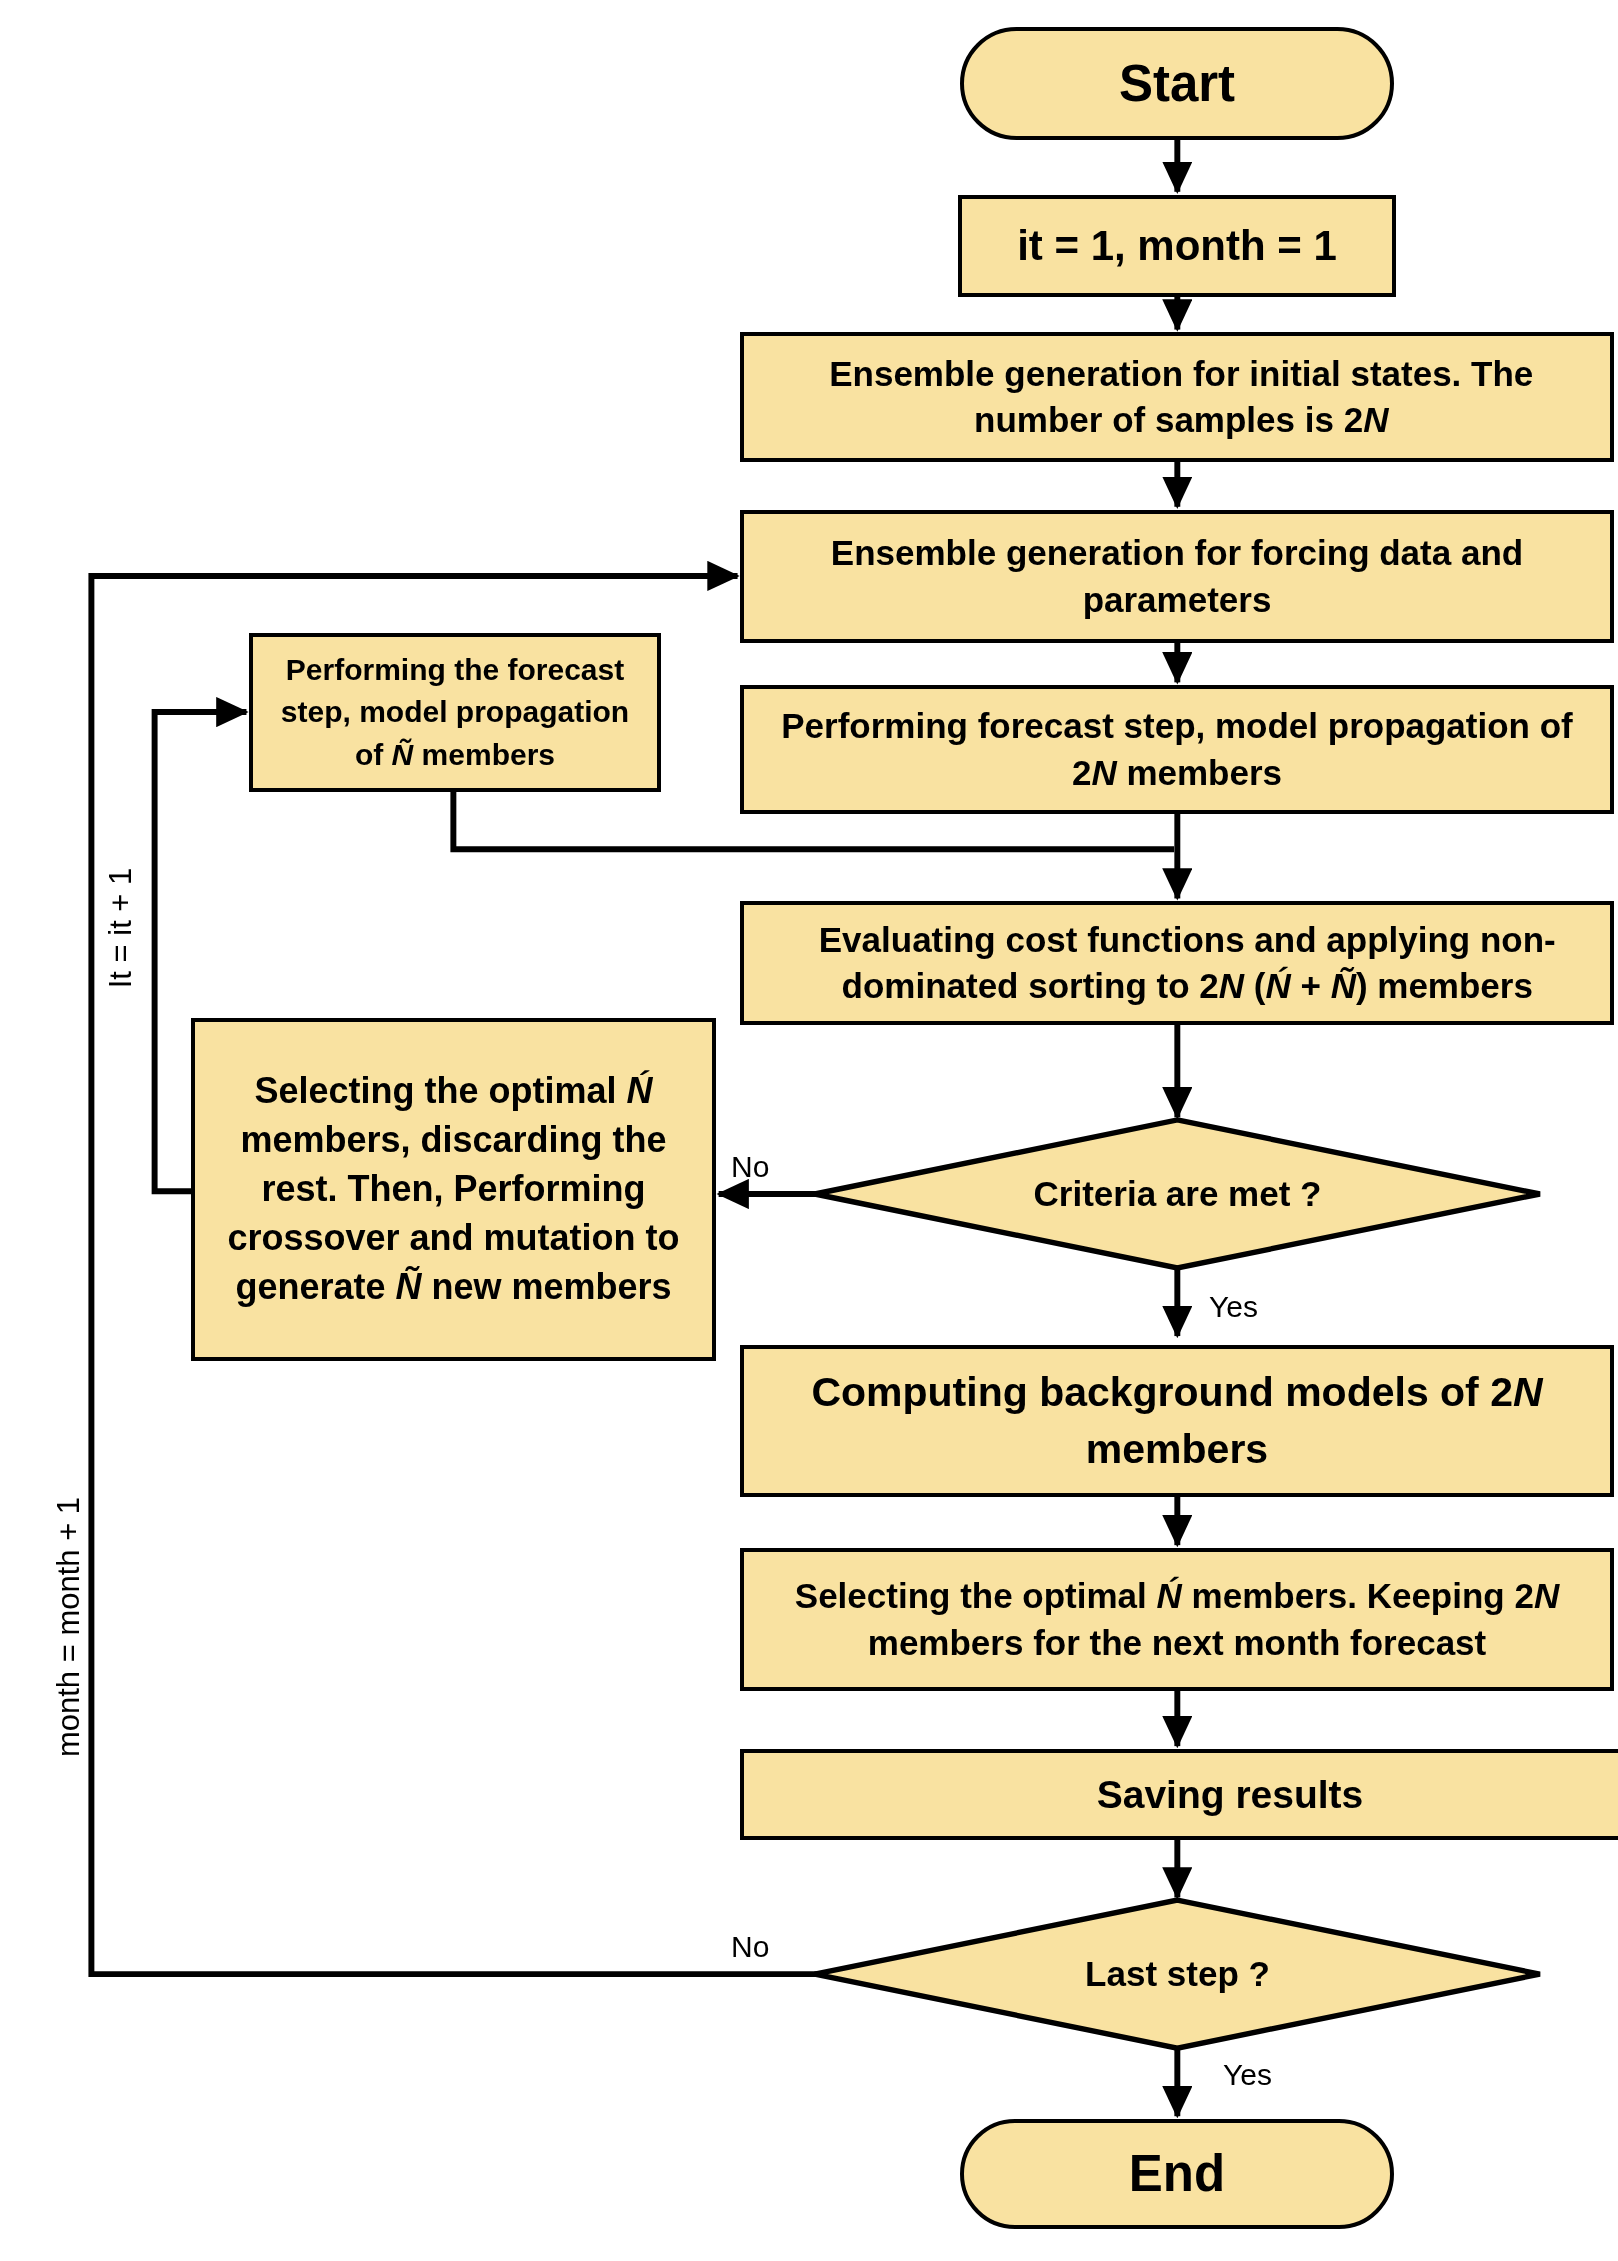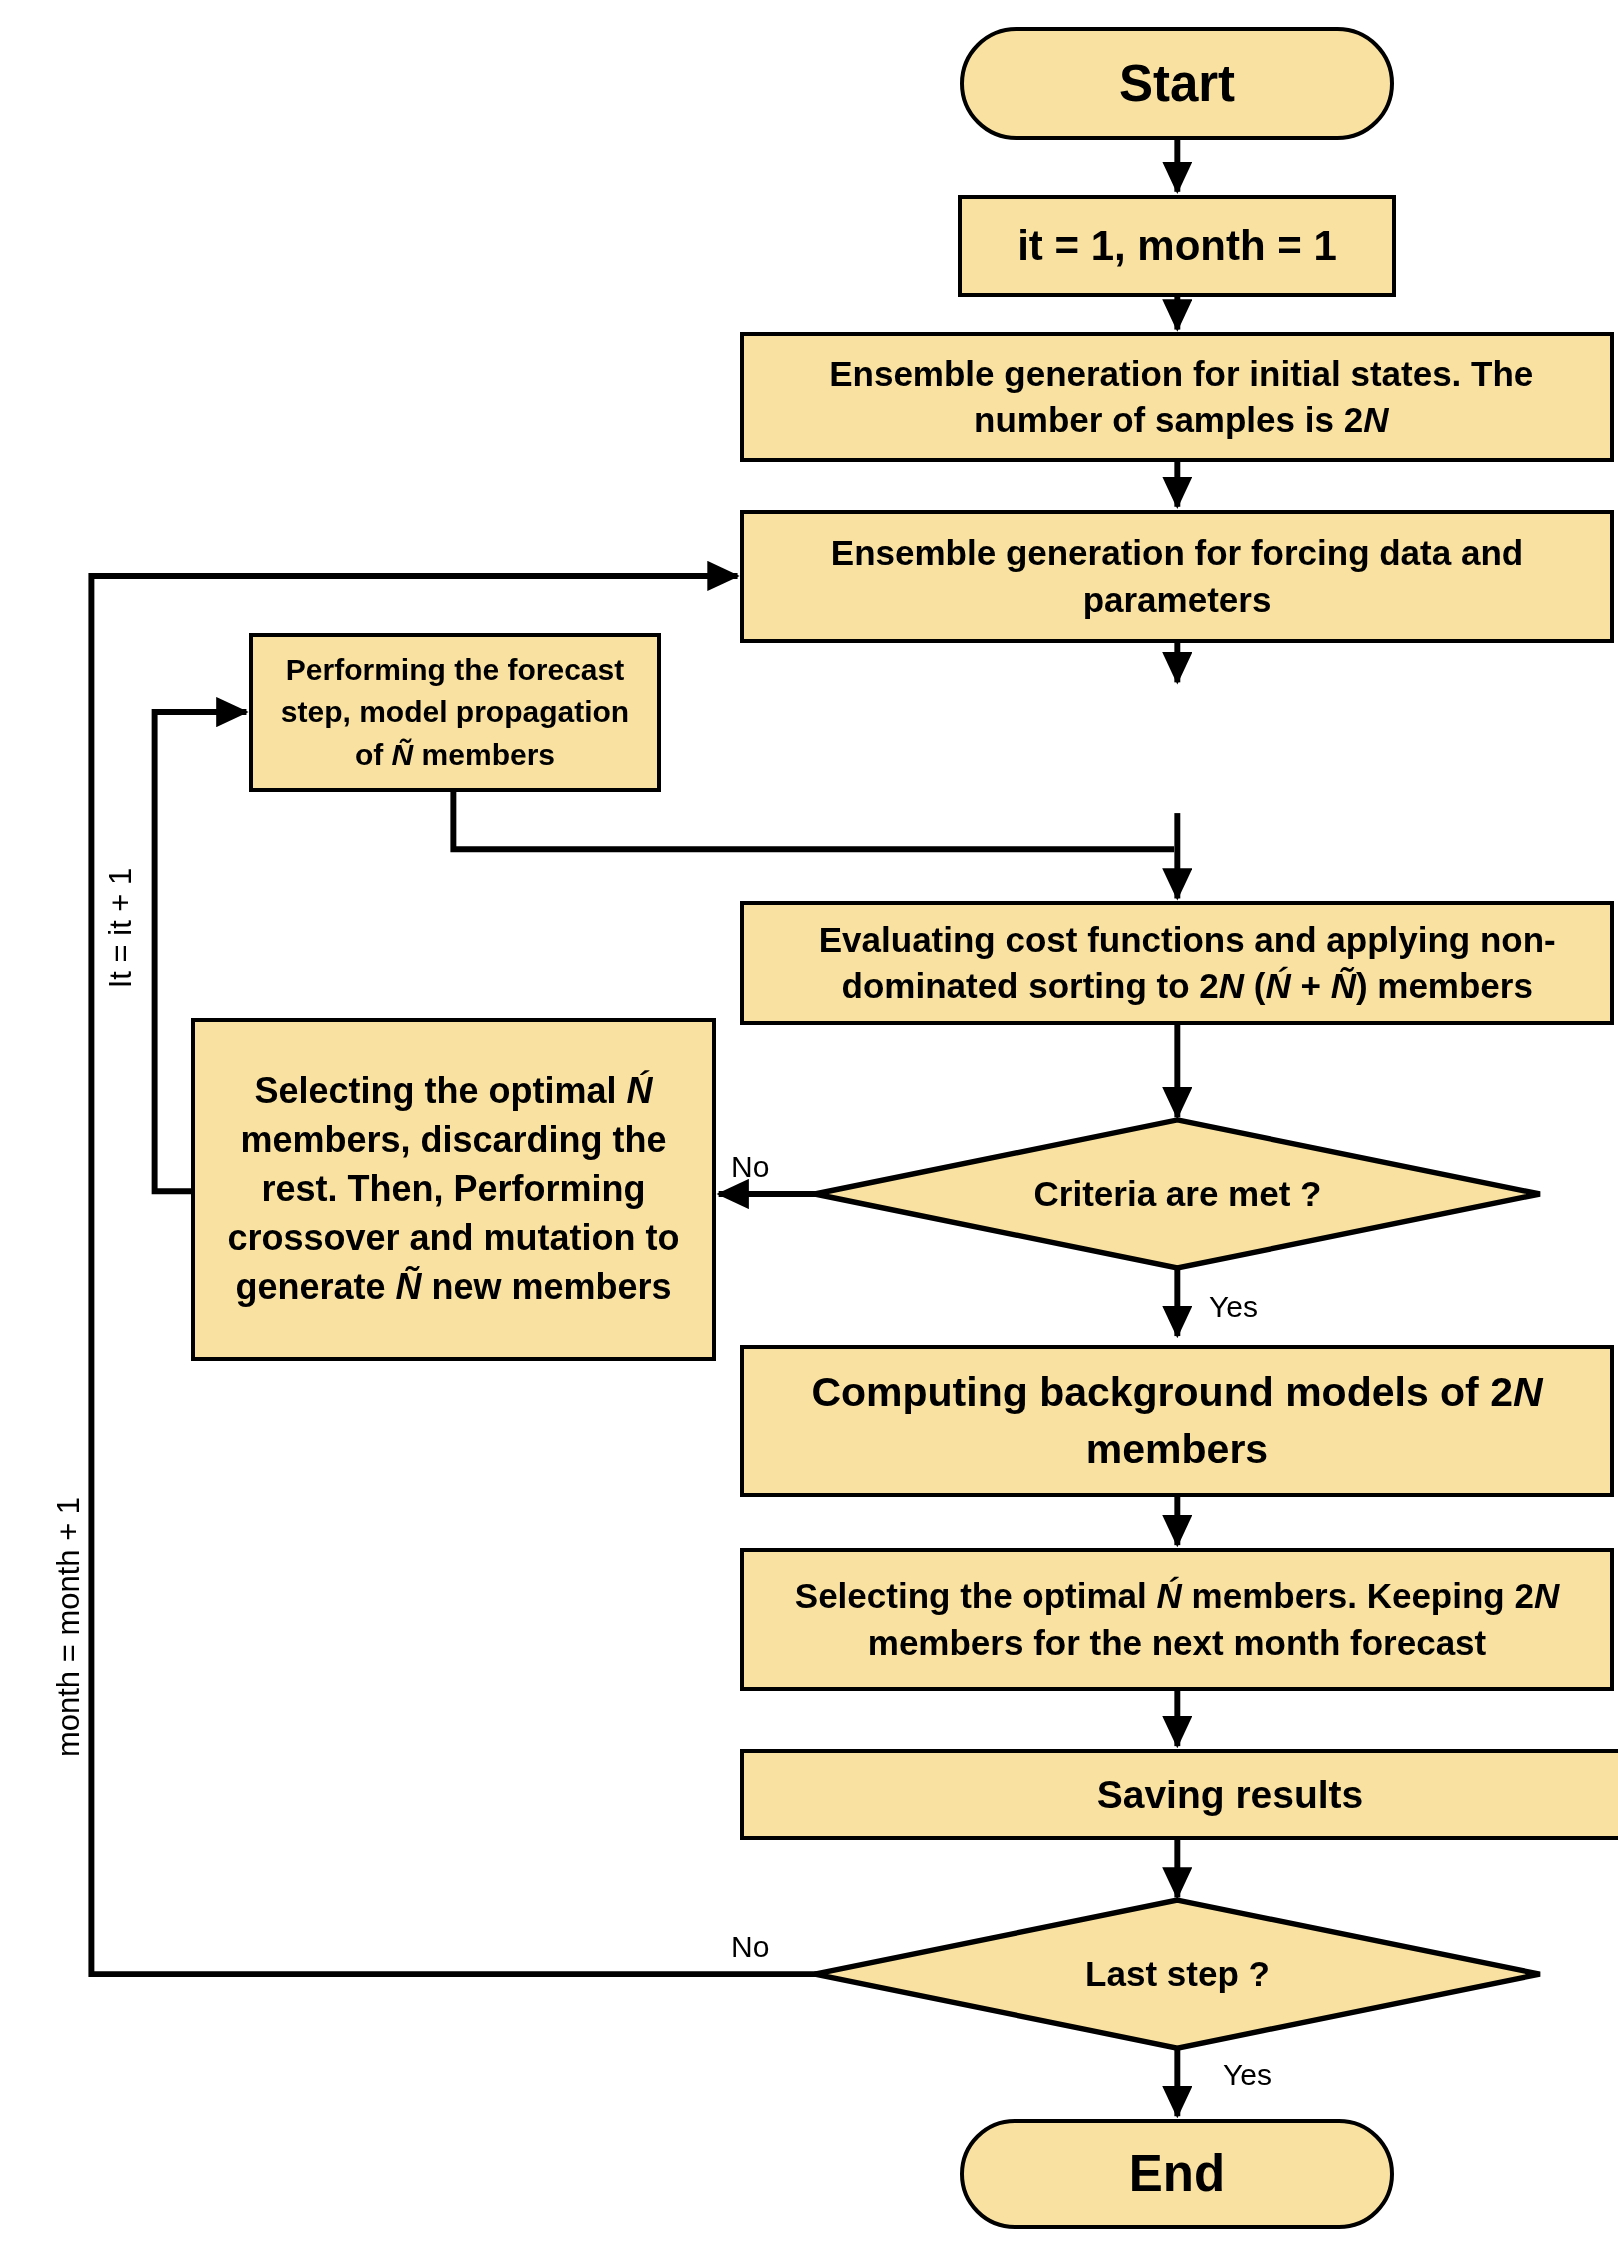--- a/index.html
+++ b/index.html
@@ -125,20 +125,23 @@
   </div>
 
   <div class="node" style="left:712px; top:332px; width:874px; height:130px;padding-left:29px;">
     <span>Ensemble generation for initial states. The number of samples is 2<i>N</i></span>
   </div>
 
   <div class="node" style="left:712px; top:510px; width:874px; height:133px;">
     <span>Ensemble generation for forcing data and parameters</span>
   </div>
 
+  <div class="node" style="left:712px; top:685px; width:874px; height:129px;">
+    <span>Performing forecast step, model propagation of 2<i>N</i> members</span>
+  </div>
 
   <div class="node side-box" style="left:221px; top:633px; width:412px; height:159px;">
     <span>Performing the forecast step, model propagation of <i>Ñ</i> members</span>
   </div>
 
   <div class="node" style="left:712px; top:901px; width:874px; height:124px;padding-left:41px;">
     <span>Evaluating cost functions and applying non-dominated sorting to 2<i>N</i> (<i>Ń</i> + <i>Ñ</i>) members</span>
   </div>
 
   <div class="decision-label" style="left:841px; top:1140px; width:617px; height:108px;">

